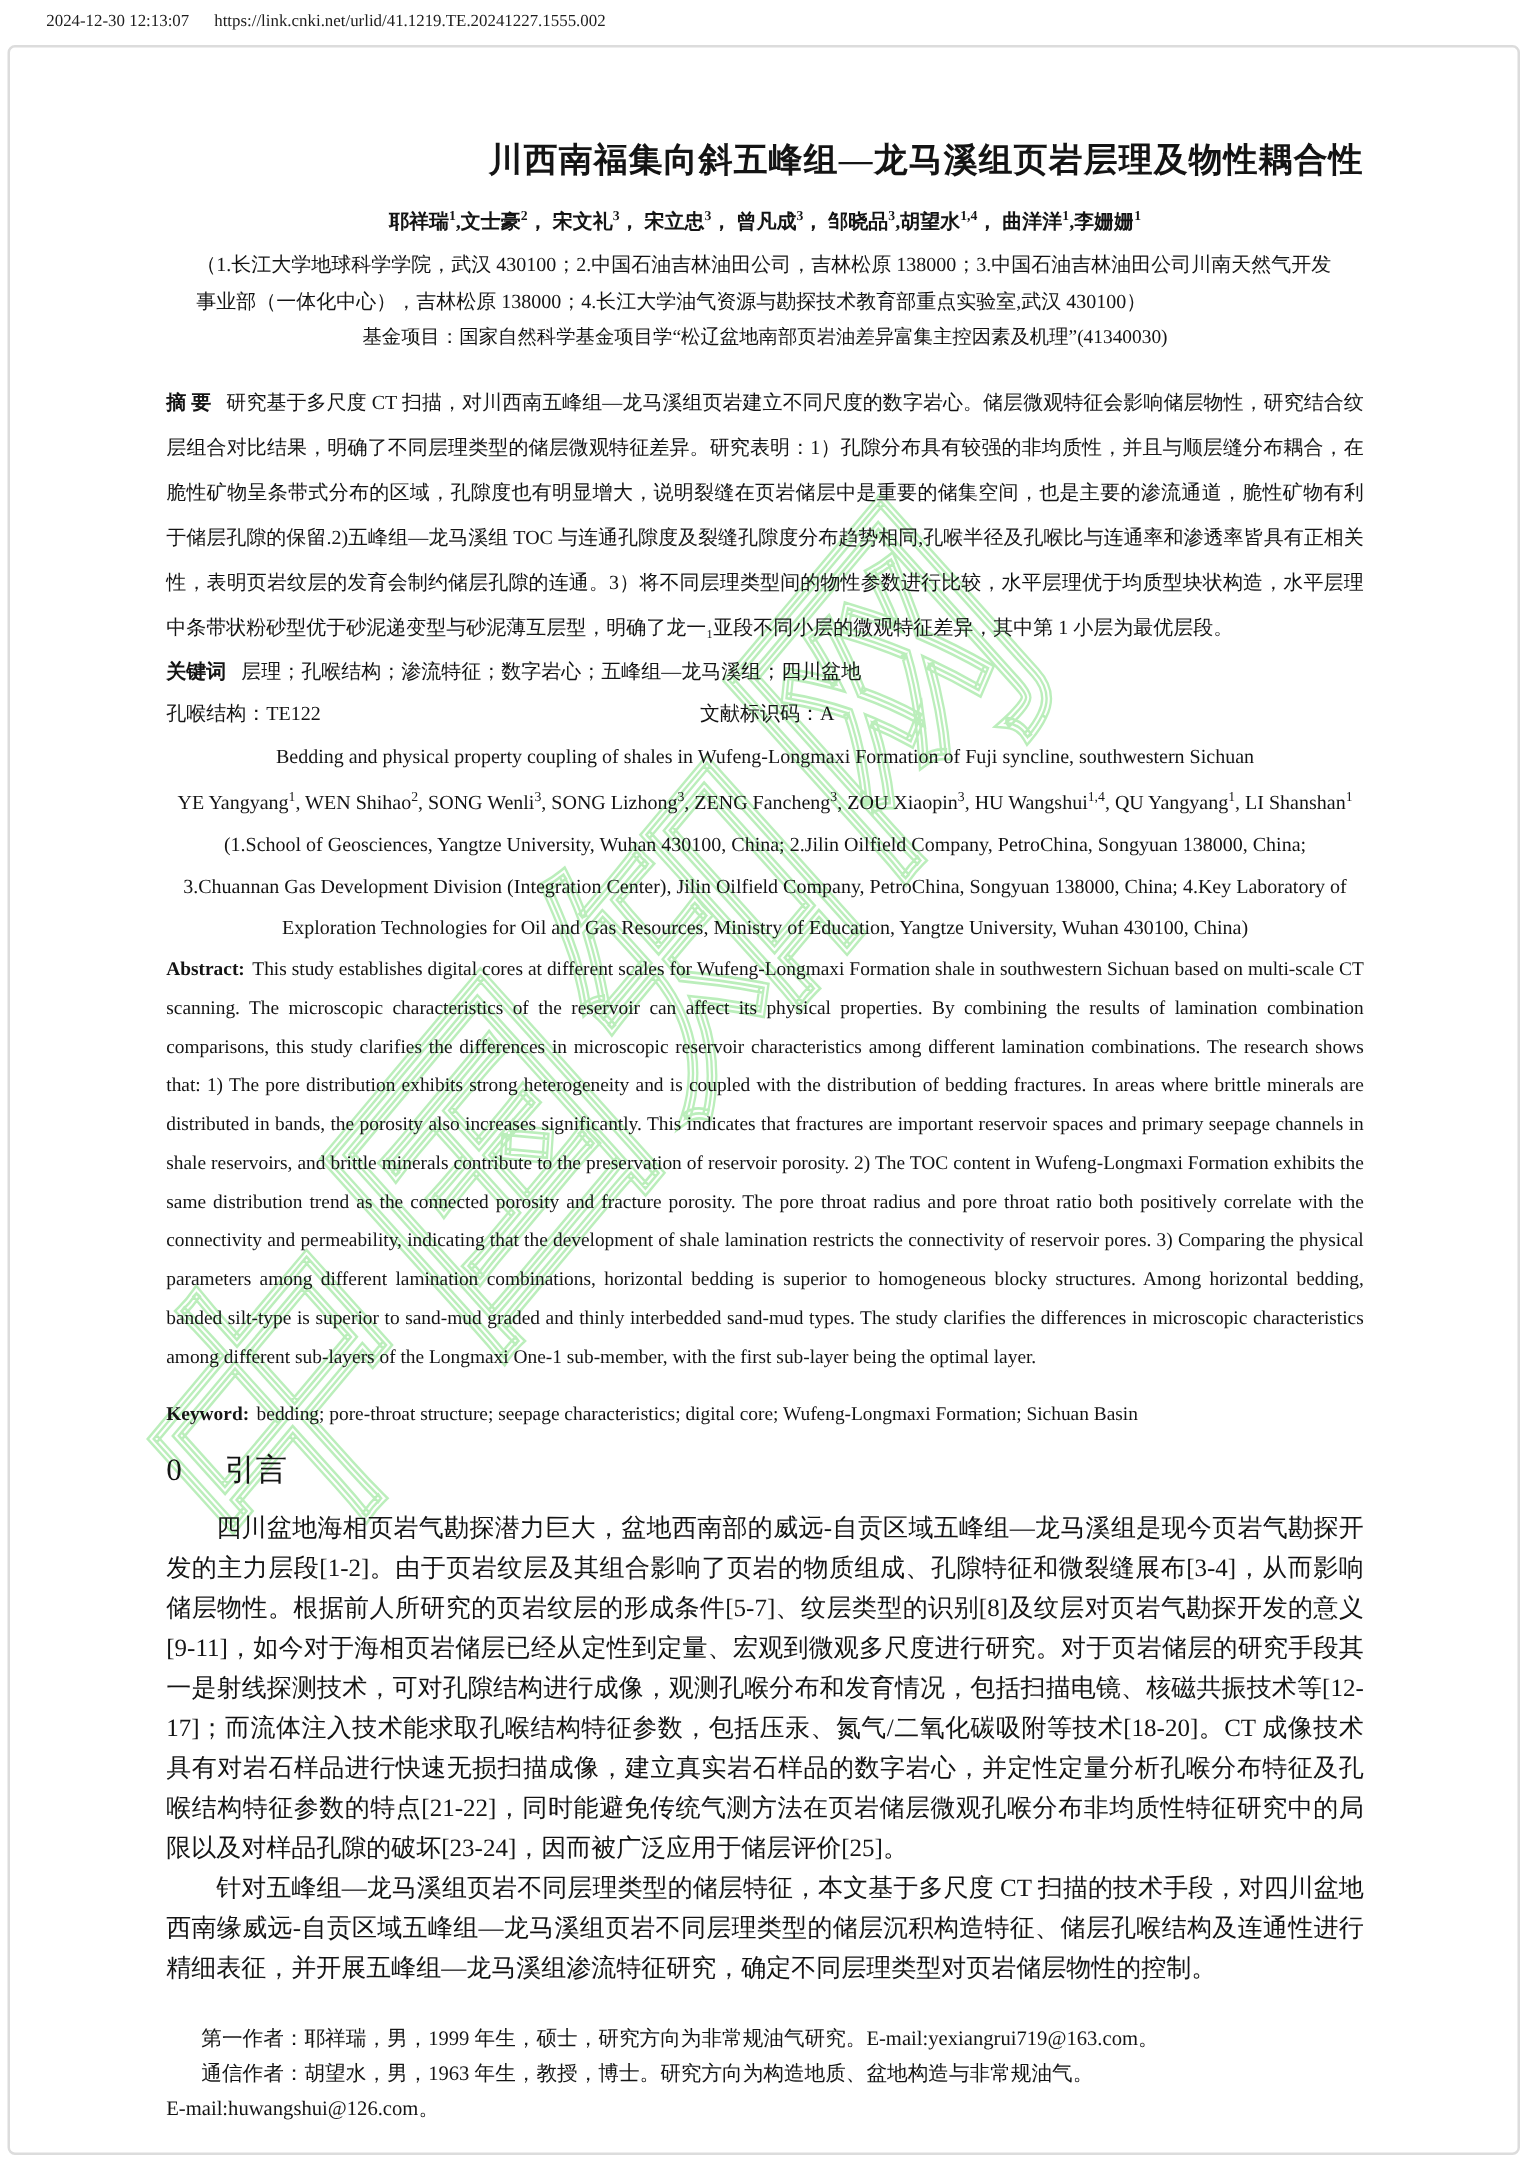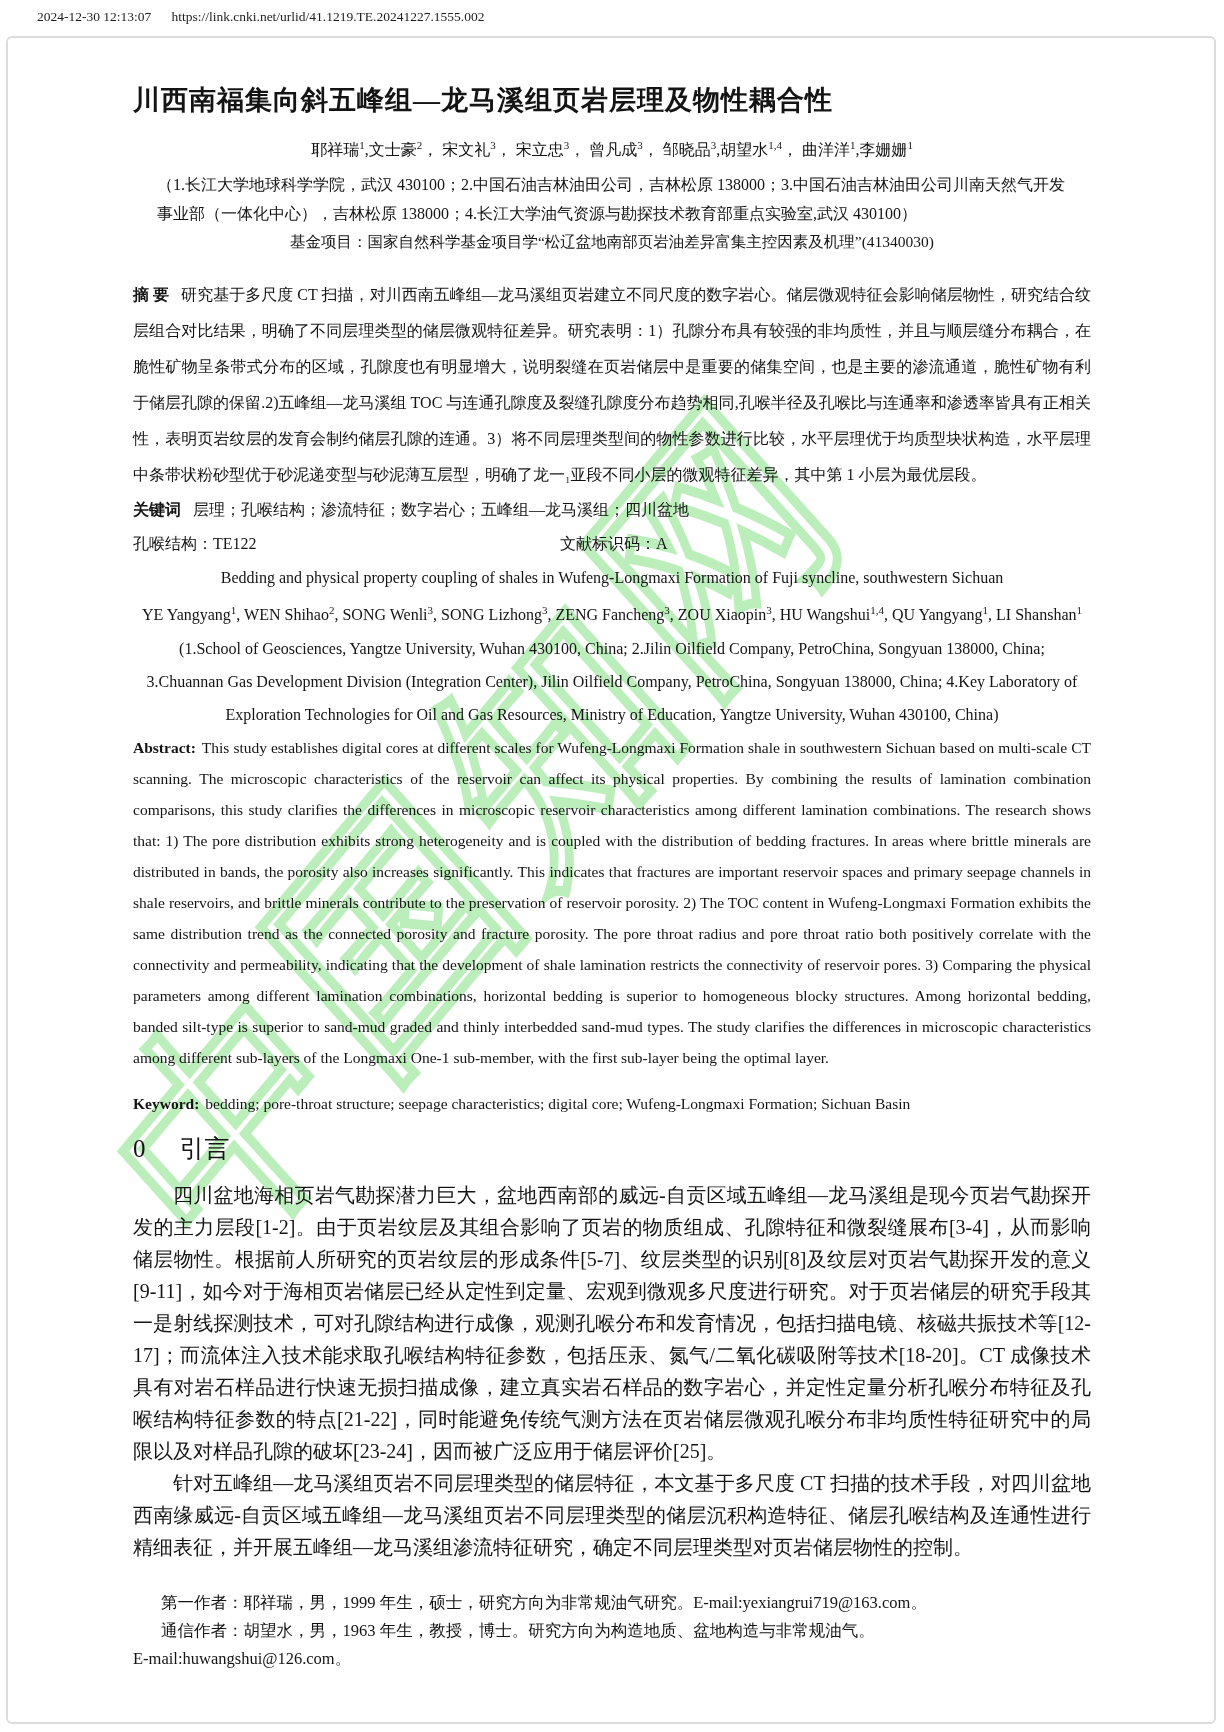--- a/index.html
+++ b/index.html
@@ -17,22 +17,22 @@
     display:flex;gap:20px;white-space:nowrap;z-index:3;
   }
   .watermark{
     position:absolute;left:480px;top:830px;z-index:0;
     transform:translate(-50%,-50%) rotate(-50deg) skewX(-8deg);
     font-size:235px;font-weight:bold;letter-spacing:14px;white-space:nowrap;
     color:transparent;-webkit-text-stroke:2px rgba(132,224,132,0.55);
     font-family:"Liberation Sans","DejaVu Sans",sans-serif;
   }
   .content{position:absolute;left:133px;top:0;width:958px;z-index:1;}
-  .title-cn{margin-top:80px;font-size:27px;line-height:40px;font-weight:bold;text-align:left;letter-spacing:1px;}
-  .authors-cn{margin-top:13px;font-size:16px;line-height:24px;text-align:center;}
+  .title-cn{margin-top:108px;font-size:27px;line-height:40px;font-weight:bold;text-align:right;letter-spacing:1px;}
+  .authors-cn{margin-top:13px;font-size:16px;line-height:24px;text-align:center;font-weight:bold;}
   .authors-cn sup,.en-authors sup{font-size:11px;}
   .affil-cn{margin-top:8px;padding-left:24px;font-size:16px;line-height:29px;text-align:left;}
   .funding{font-size:15.5px;line-height:27px;text-align:center;}
   .para{font-size:16px;line-height:36px;text-align:justify;margin:0;}
   .abstract-cn{margin-top:22px;}
   .lbl{font-weight:bold;margin-right:12px;}
   .lbl-en{font-weight:bold;margin-right:6px;}
   .keywords-cn{line-height:34px;}
   .clc-row{position:relative;font-size:16px;line-height:34px;}
   .clc-doc{position:absolute;left:427px;top:0;}

